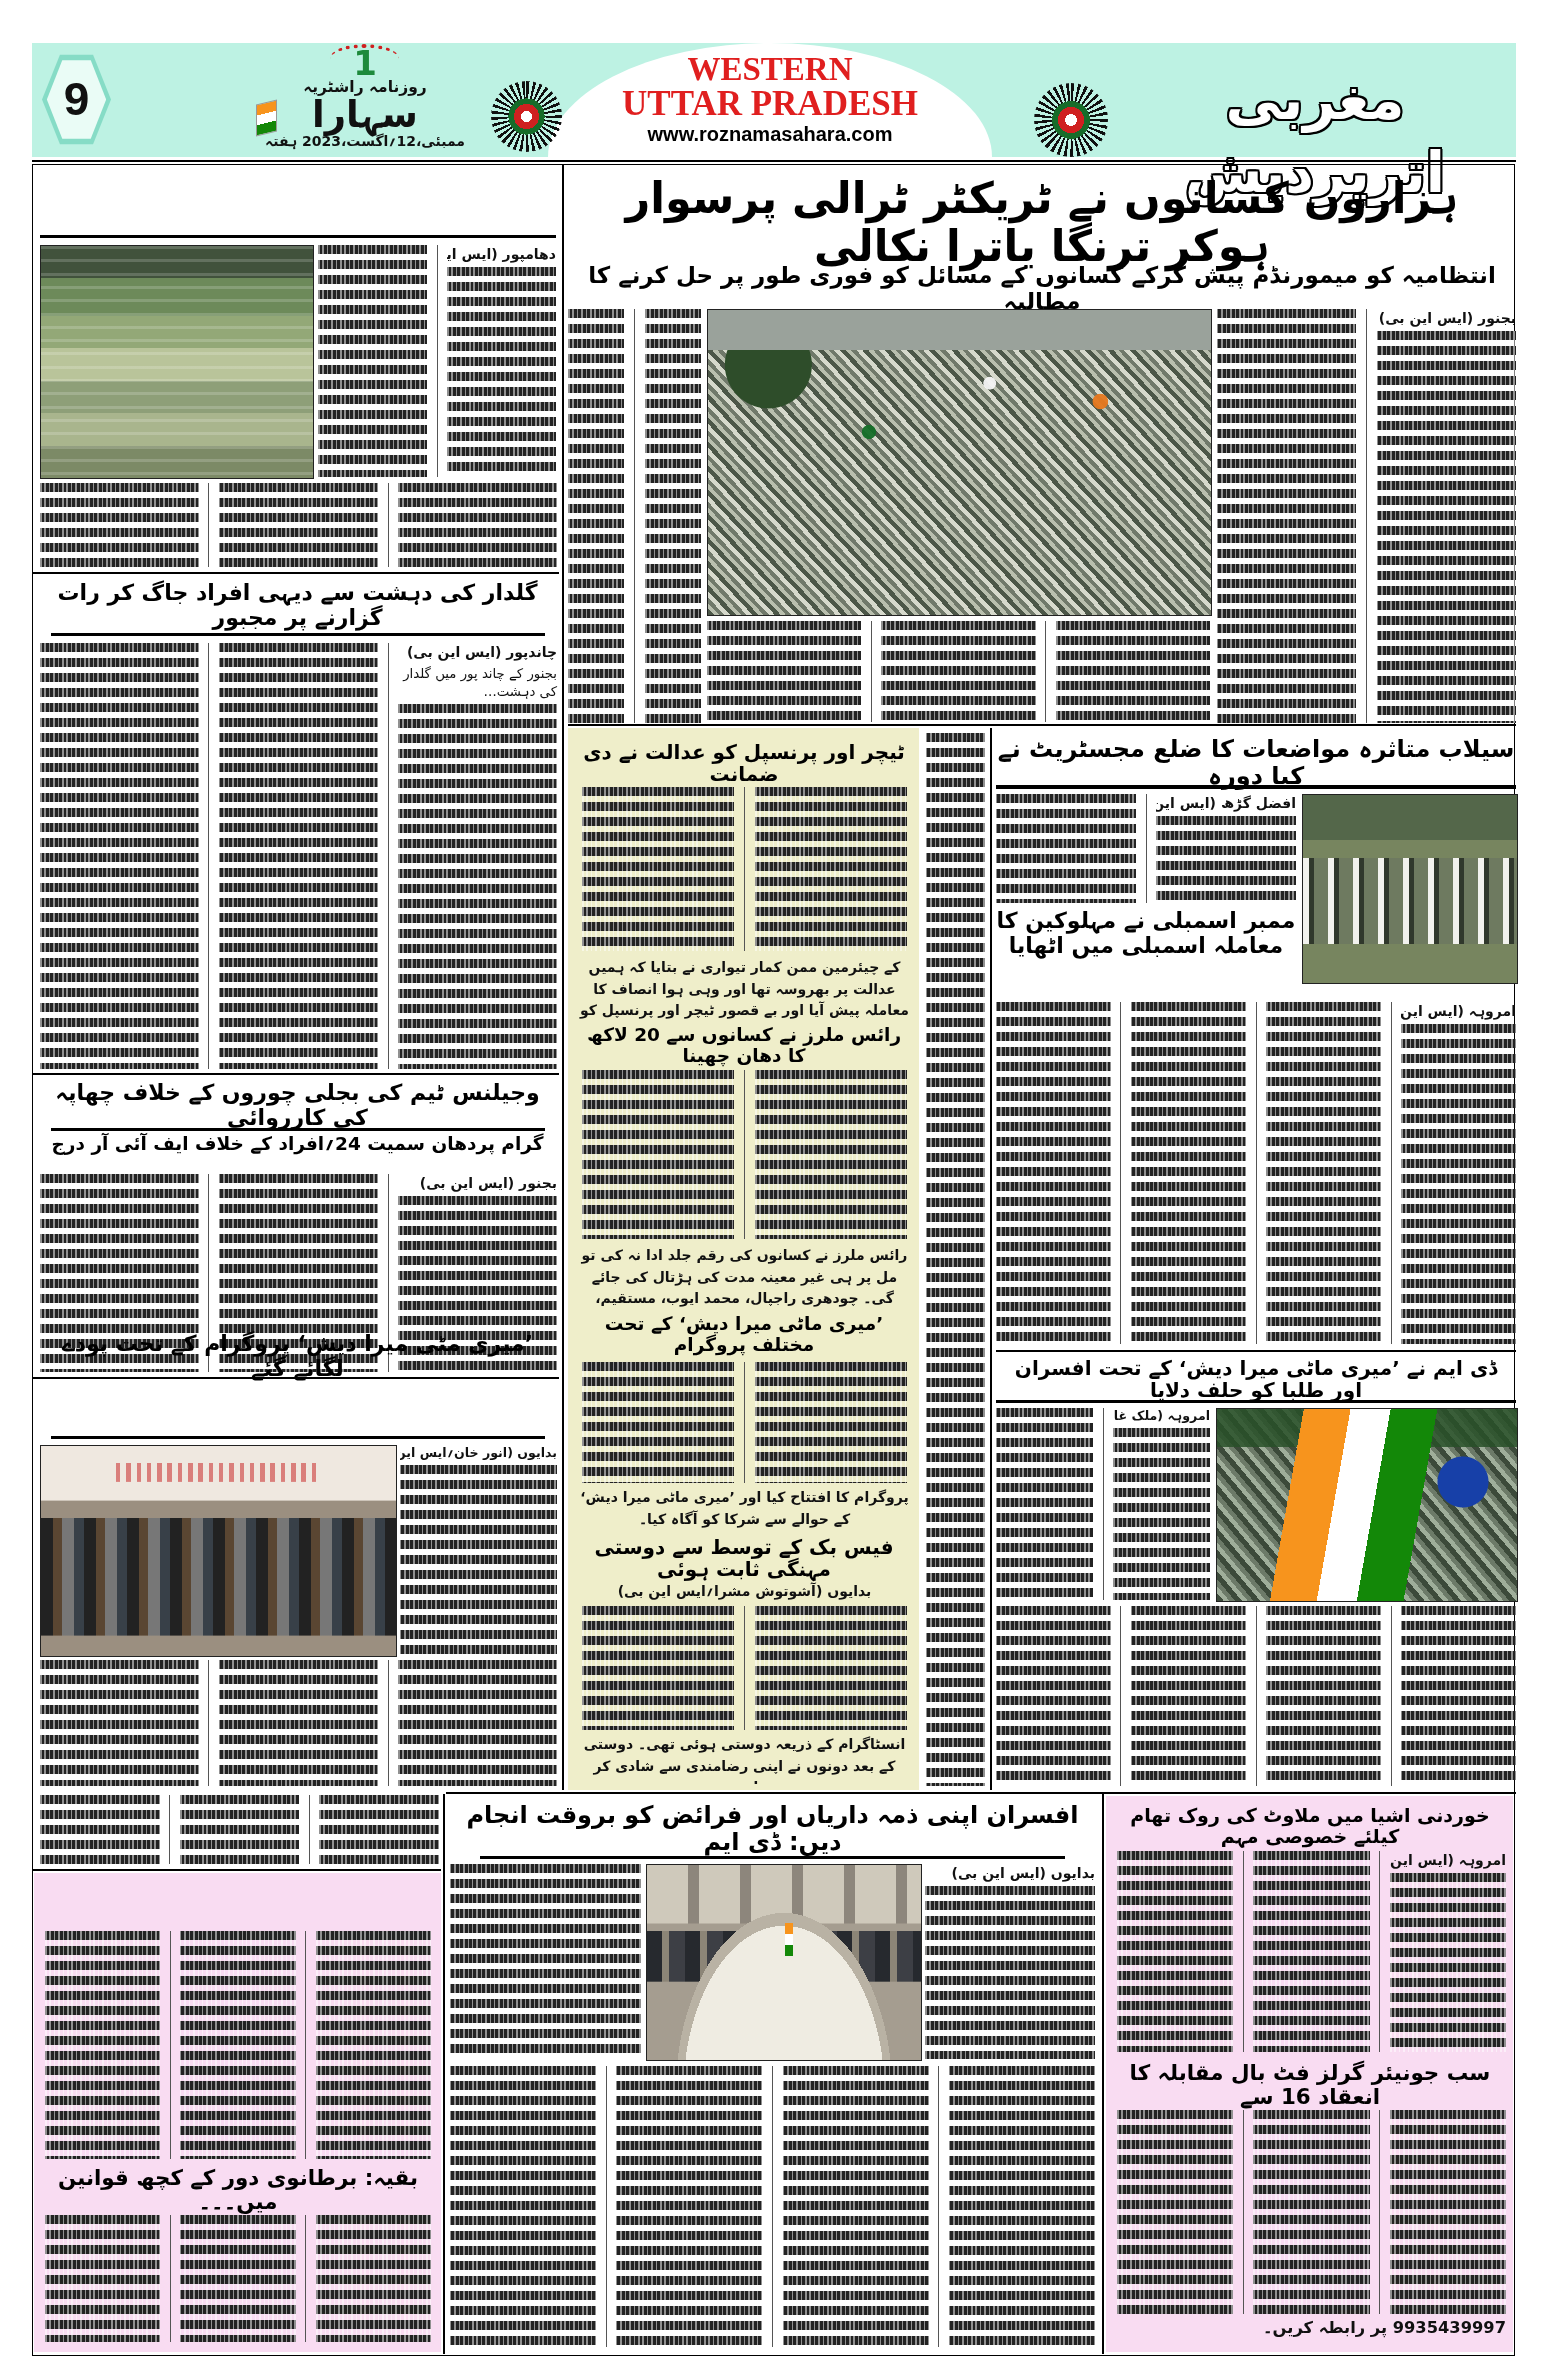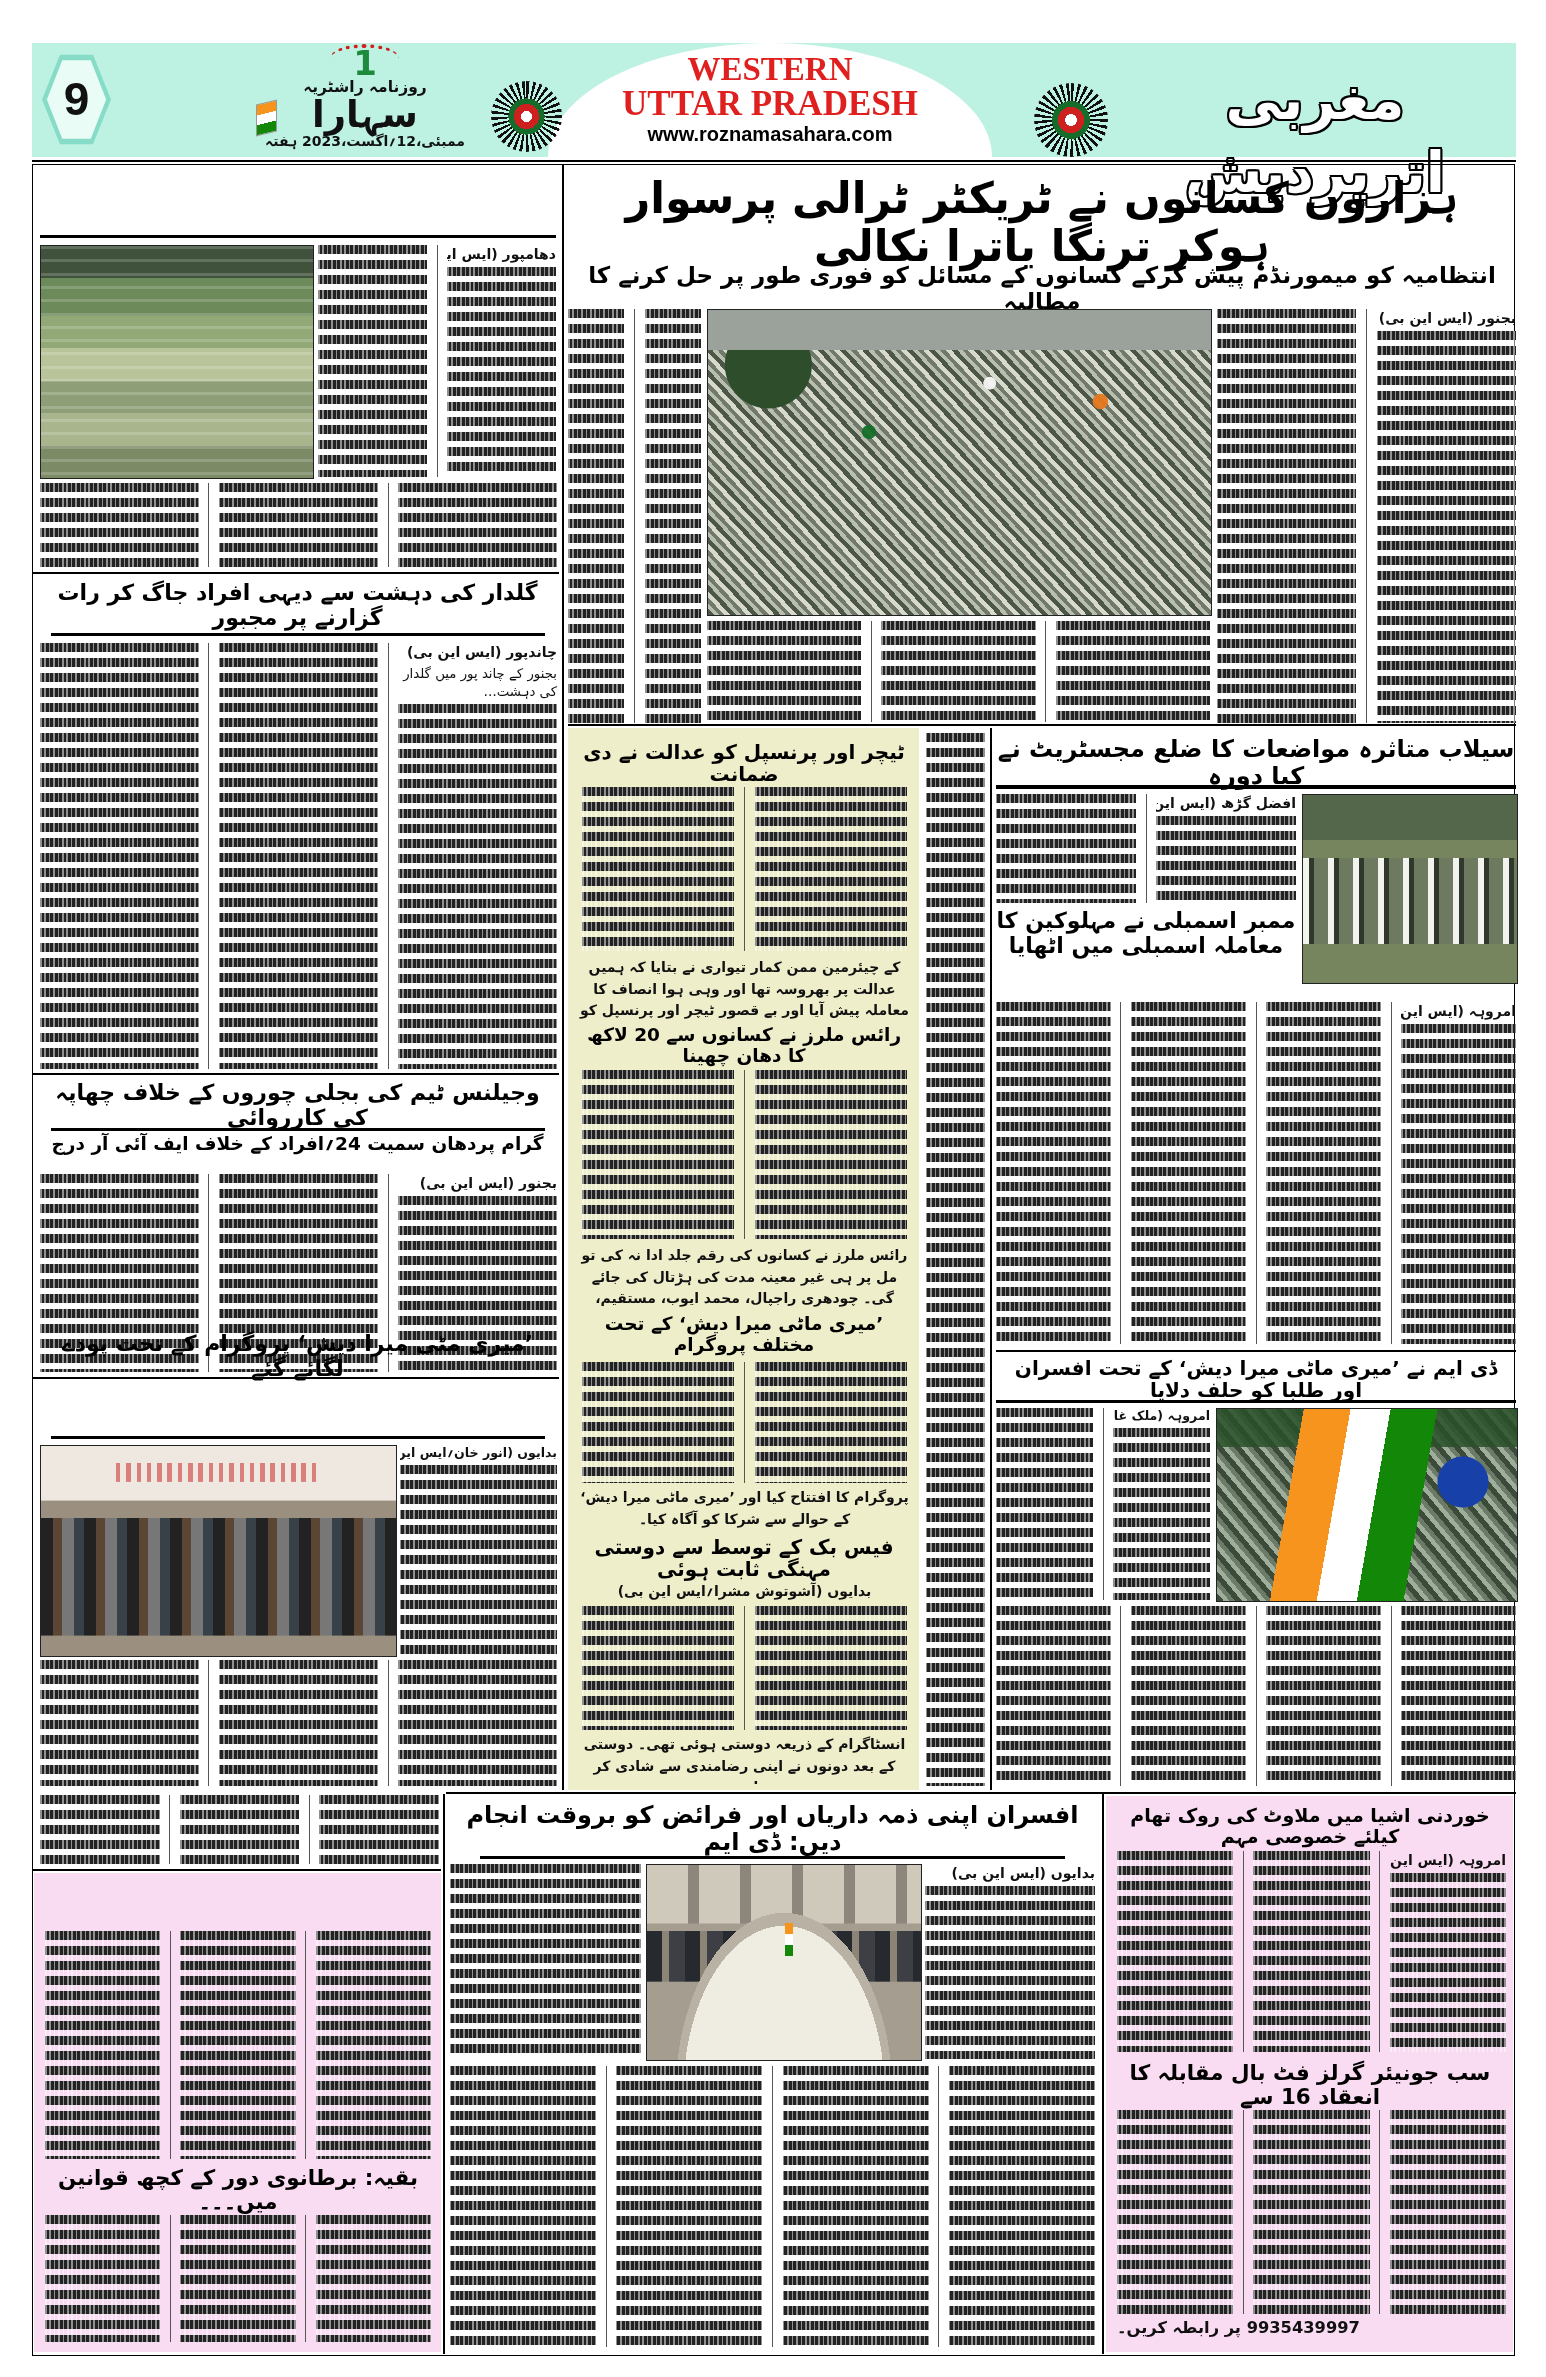--- a/index.html
+++ b/index.html
@@ -427,16 +427,16 @@
     <div class="col">
         <div class="greek fill"></div>
       </div>
     <div class="col">
         <div class="greek fill"></div>
       </div>
     <div class="col">
         <div class="greek fill"></div>
       </div>
   </div>
-  <div class="abs" style="left:1118px;top:2318px;width:389px;height:30px;font-weight:bold;font-size:16.3px;text-align:left;">9935439997 پر رابطہ کریں۔</div>
+  <div class="abs" style="left:1118px;top:2318px;width:389px;height:30px;font-weight:bold;font-size:16.3px;text-align:right;">9935439997 پر رابطہ کریں۔</div>
 
 </div>
 
 
 </body></html>

